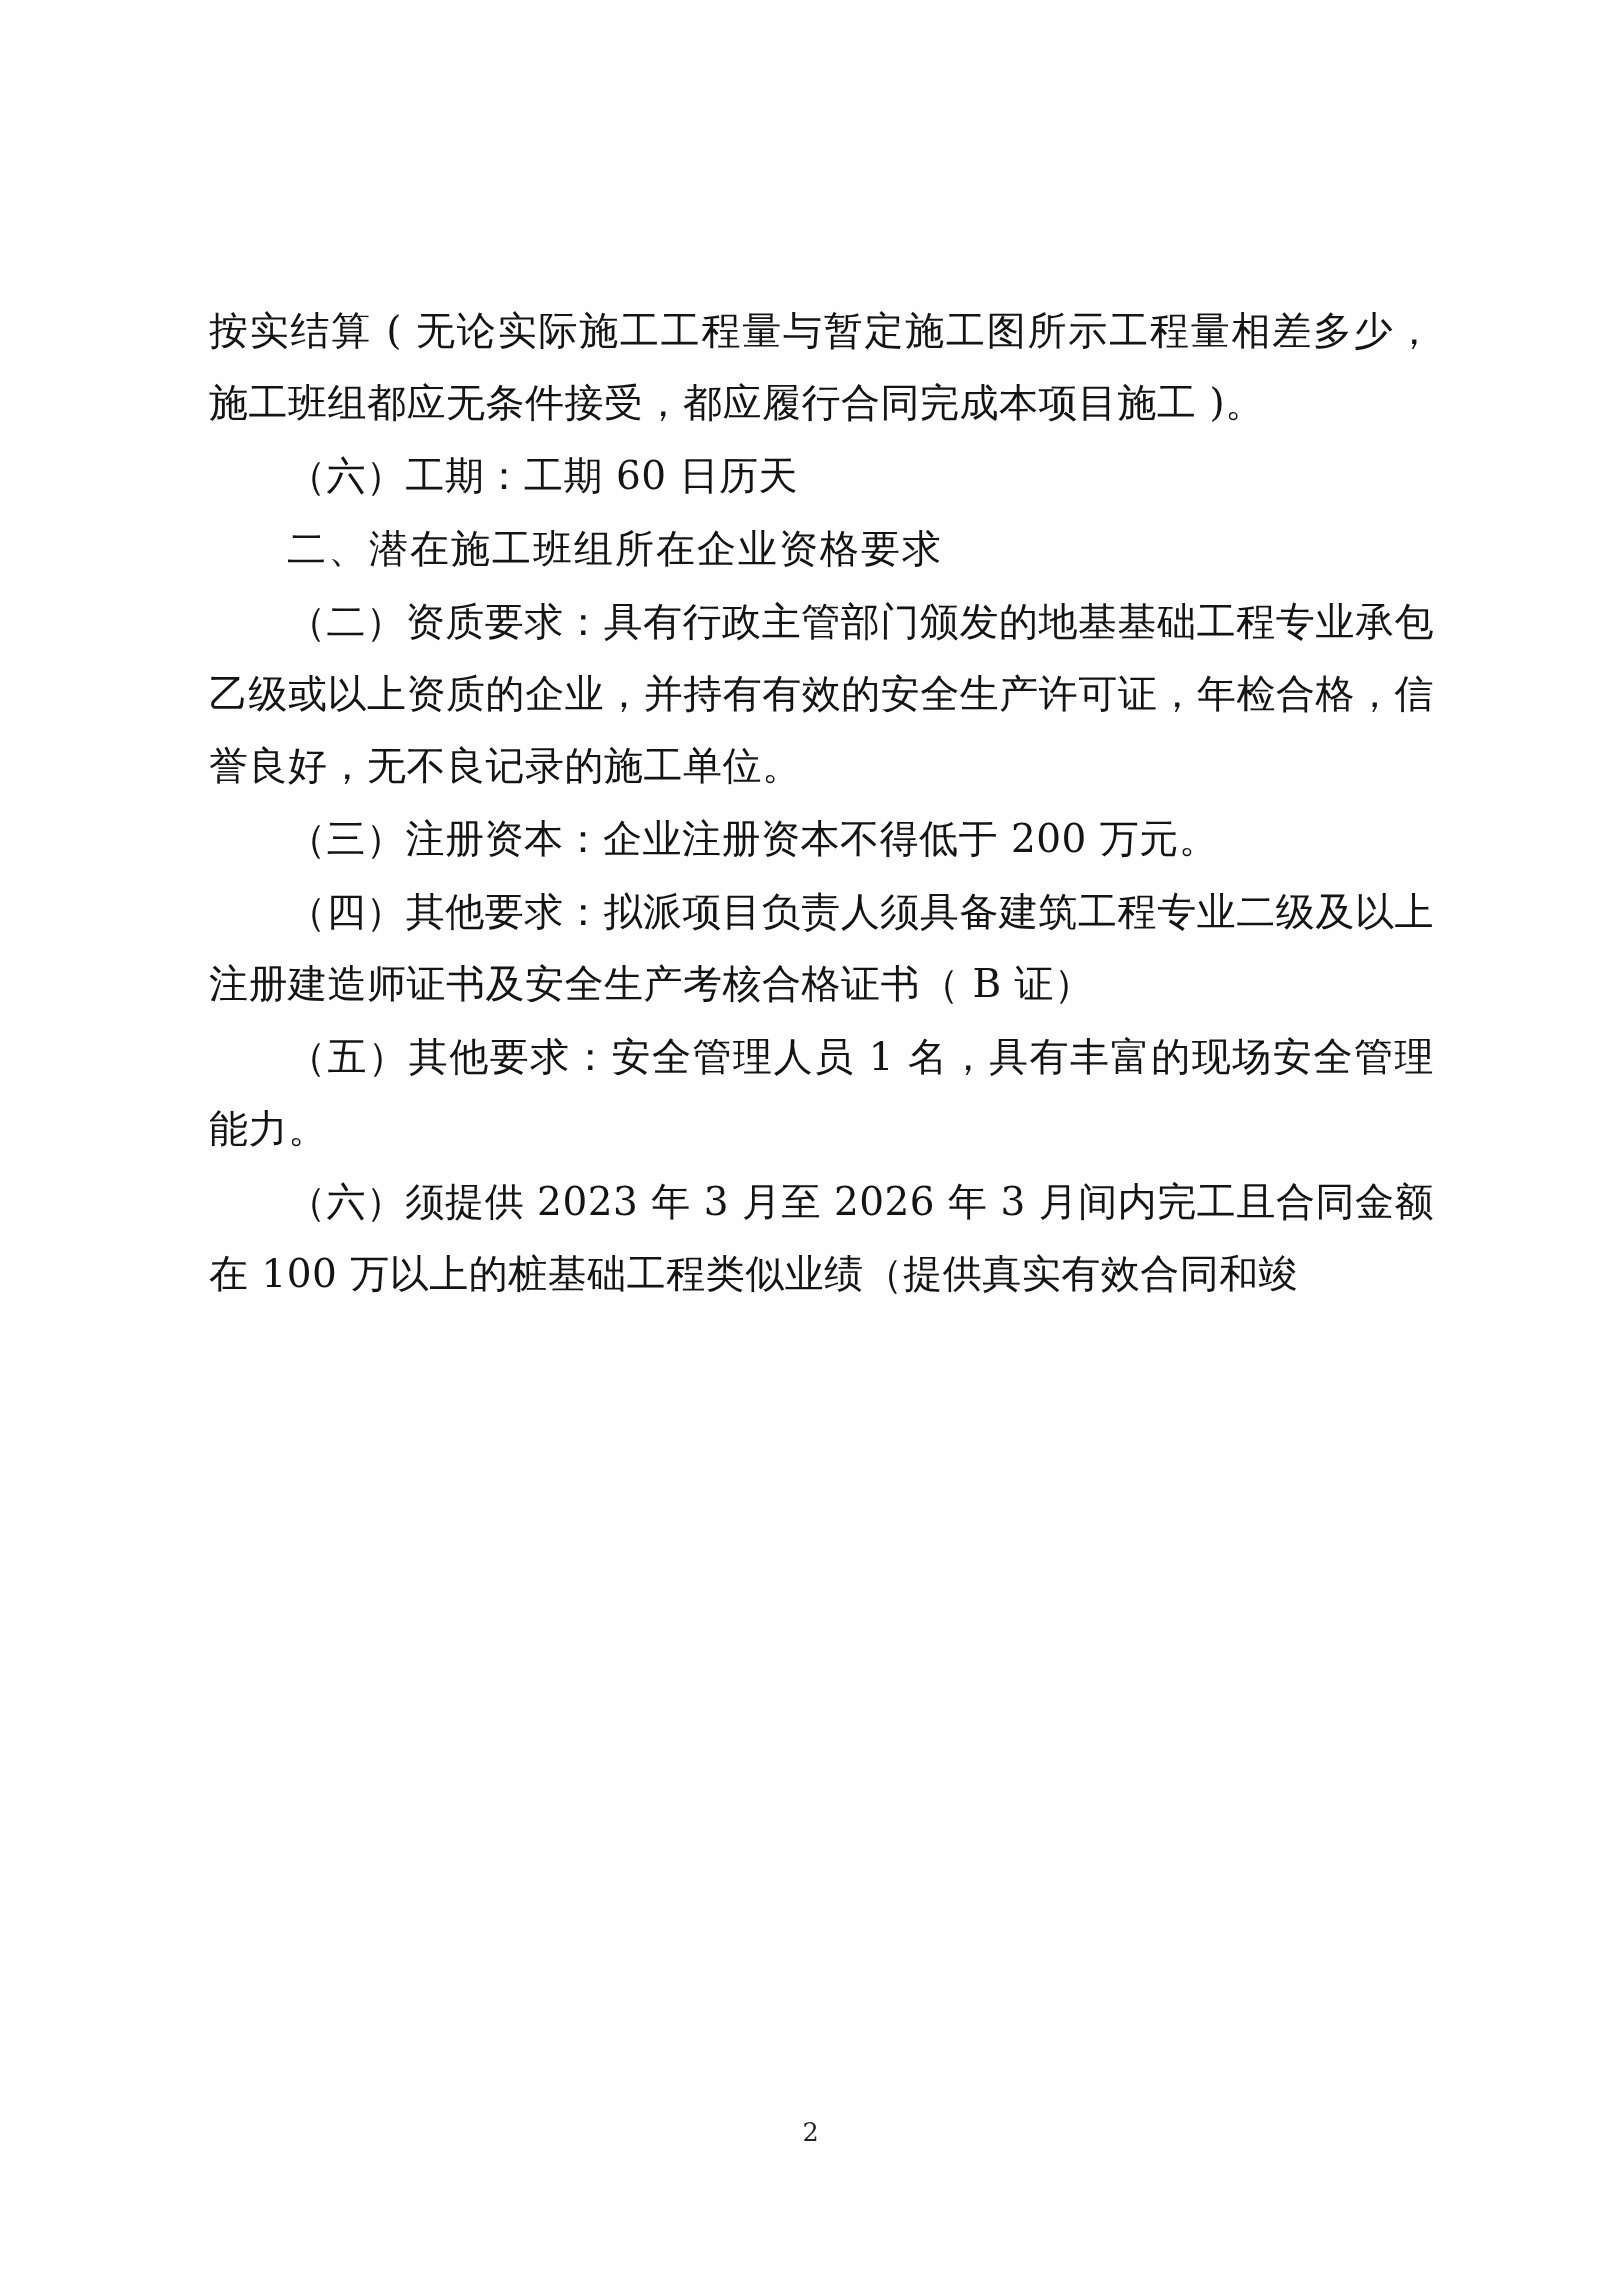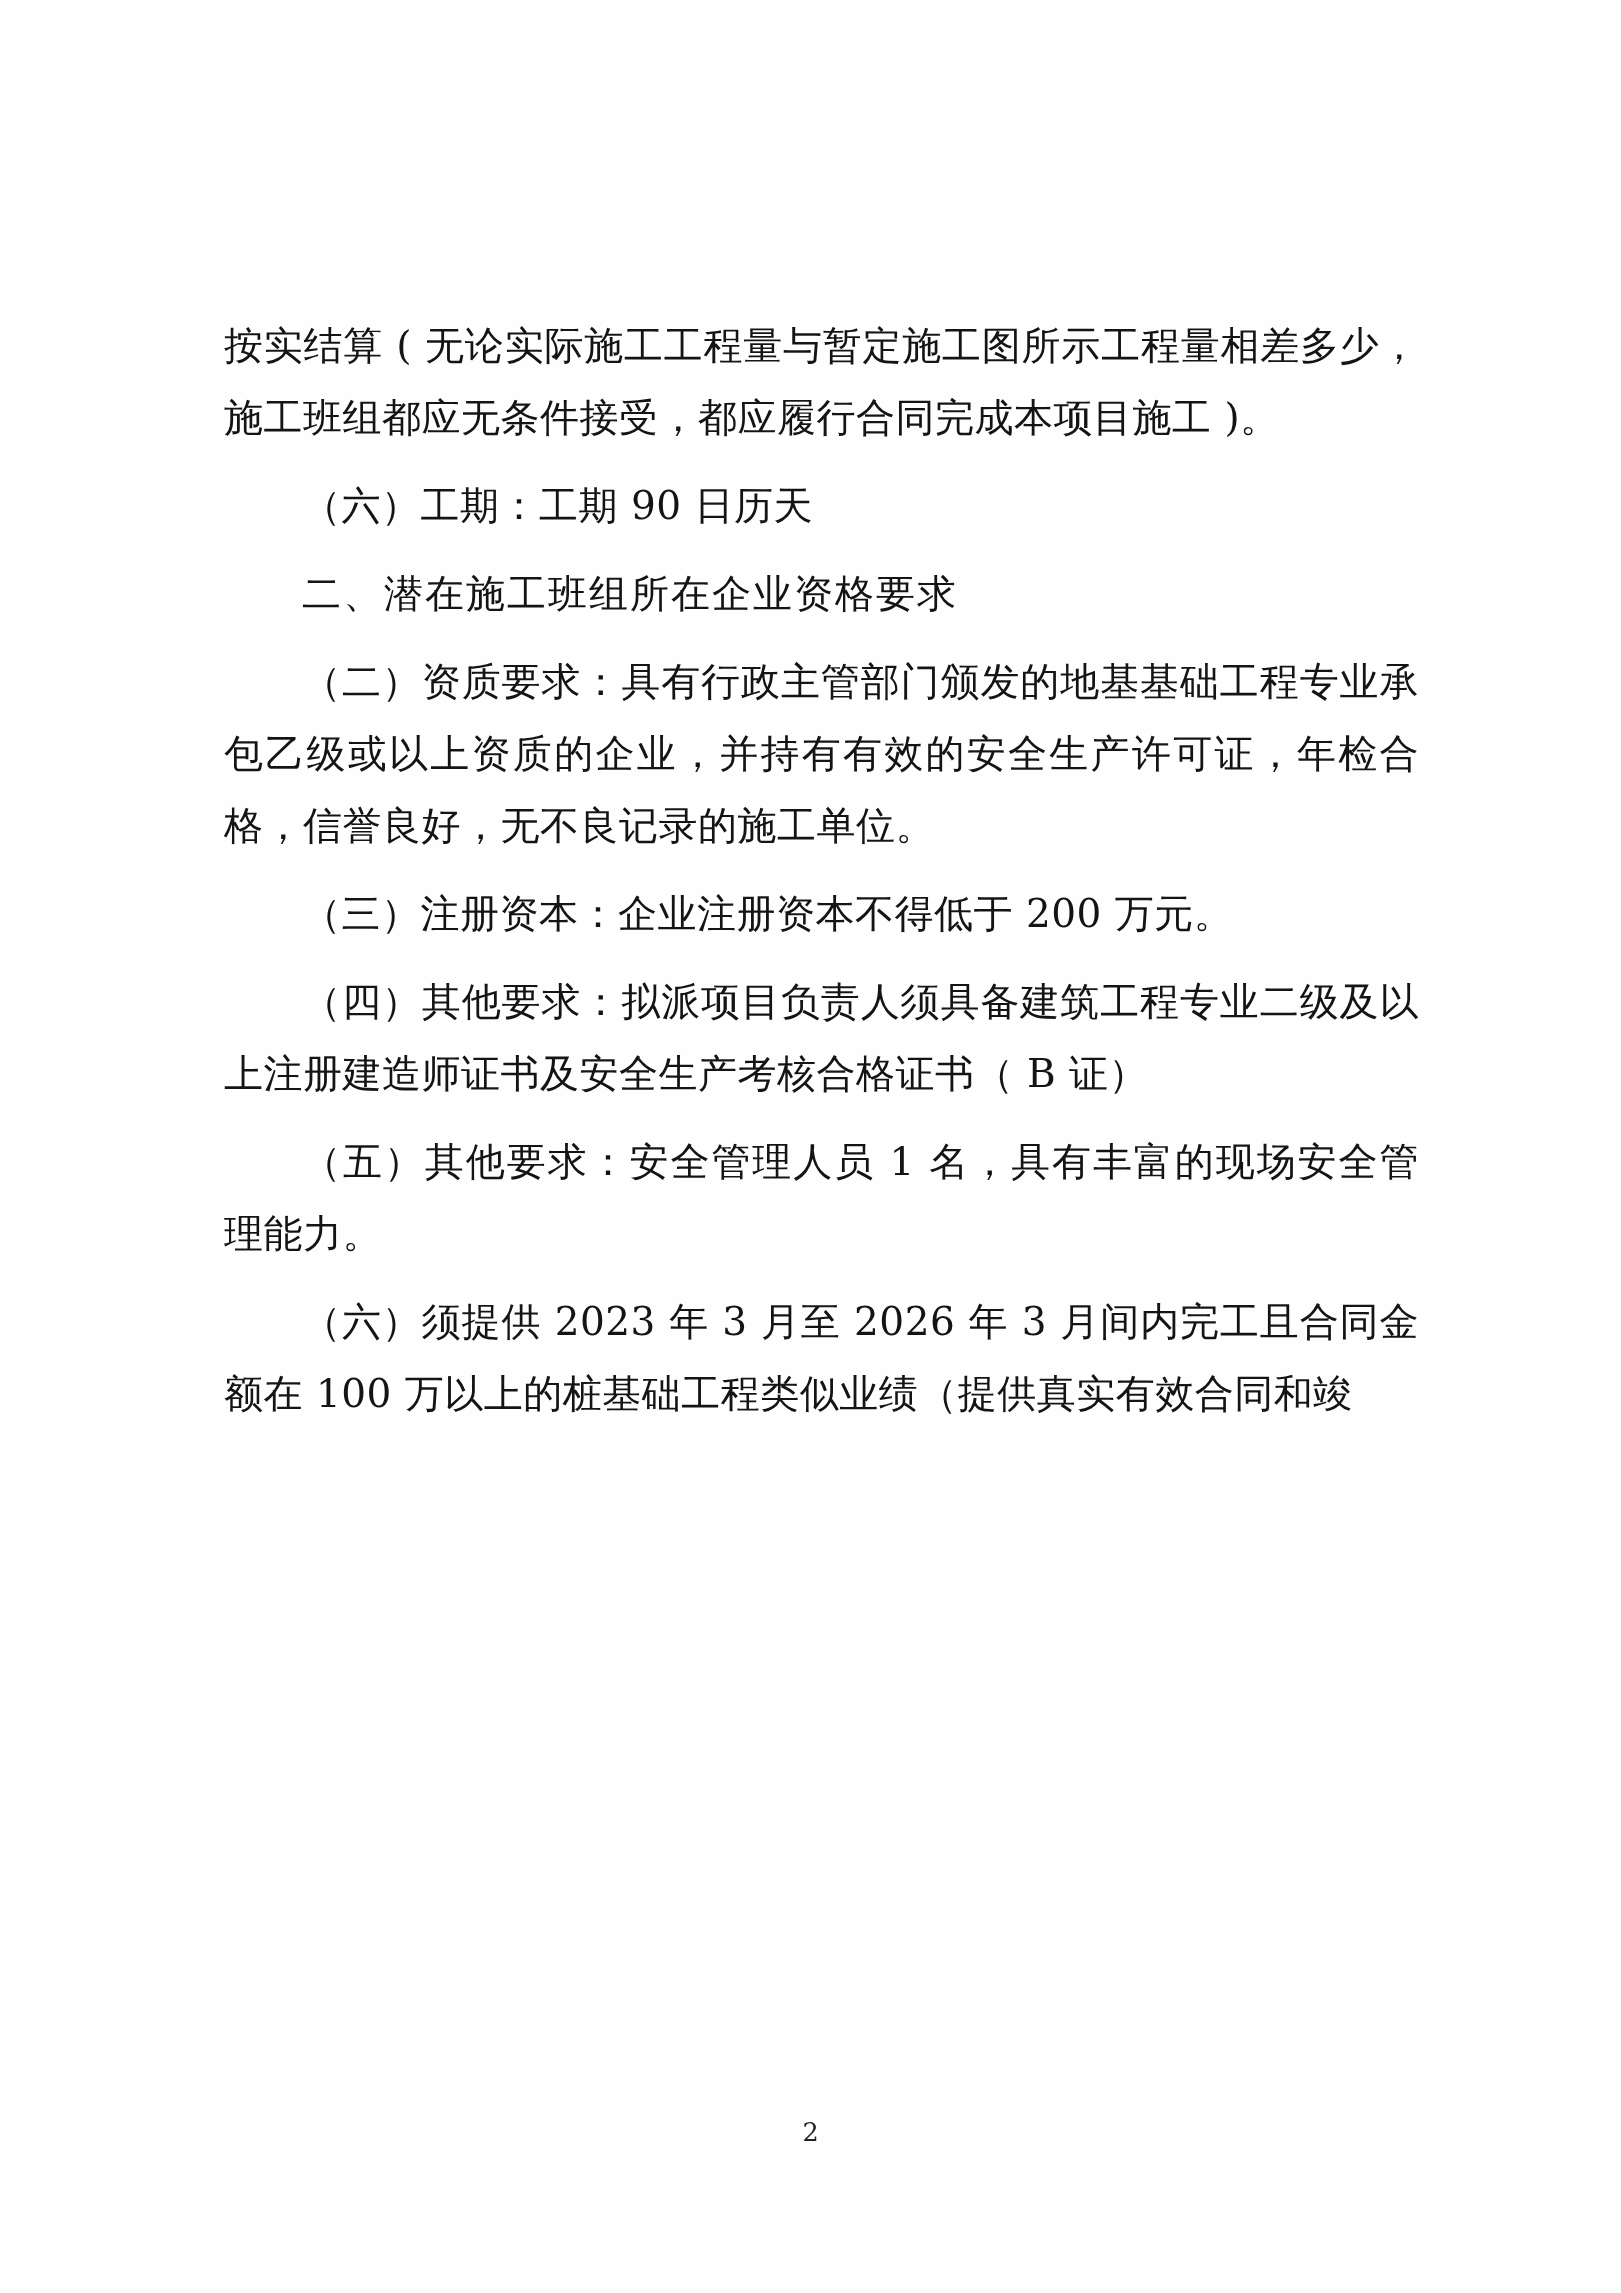--- a/index.html
+++ b/index.html
@@ -23,21 +23,21 @@
     height: 2294px;
     background: #fefefe;
   }
   .content {
     position: absolute;
     left: 208px;
     top: 294px;
     width: 1227px;
   }
   p {
-    margin: 16px;
+    margin: 1px;
     font-size: 39px;
     line-height: 72px;
     letter-spacing: 0.5px;
     text-align: justify;
     text-justify: inter-ideograph;
     color: #141414;
   }
   p.indent {
     text-indent: 78px;
   }
@@ -58,21 +58,21 @@
   }
 </style>
 </head>
 <body>
 
 <div class="page">
   <div class="content">
 
     <p class="plain">按实结算 ( 无论实际施工工程量与暂定施工图所示工程量相差多少，施工班组都应无条件接受，都应履行合同完成本项目施工 )。</p>
 
-    <p class="indent">（六）工期：工期 90 日历天</p>
+    <p class="indent">（六）工期：工期 60 日历天</p>
 
 
     <p class="heading">二、潜在施工班组所在企业资格要求</p>
 
 
     <p class="indent">（二）资质要求：具有行政主管部门颁发的地基基础工程专业承包乙级或以上资质的企业，并持有有效的安全生产许可证，年检合格，信誉良好，无不良记录的施工单位。</p>
 
     <p class="indent">（三）注册资本：企业注册资本不得低于 200 万元。</p>
 
     <p class="indent">（四）其他要求：拟派项目负责人须具备建筑工程专业二级及以上注册建造师证书及安全生产考核合格证书（ B 证）</p>

